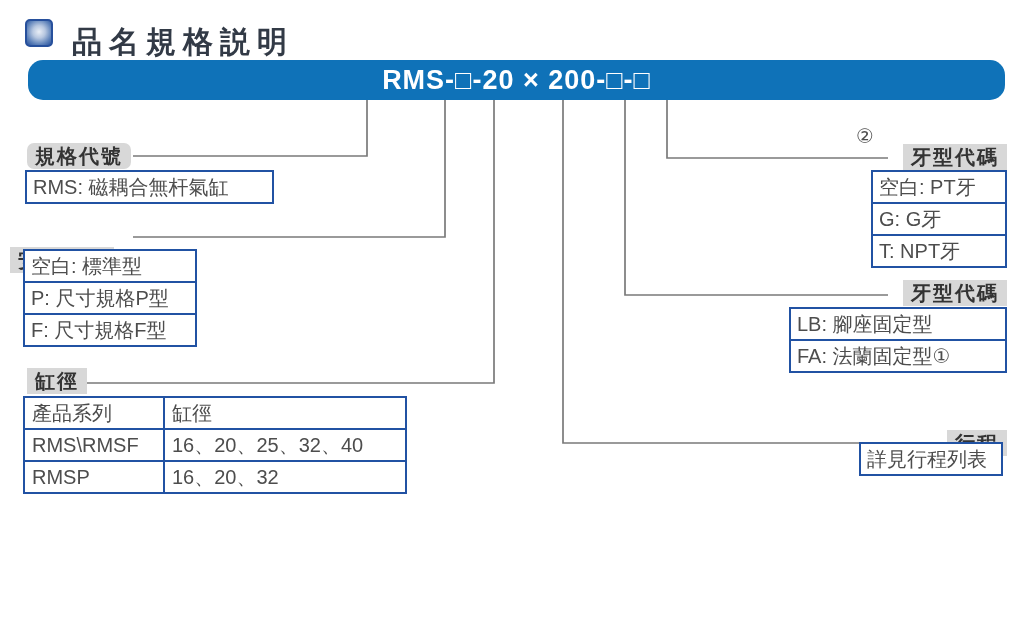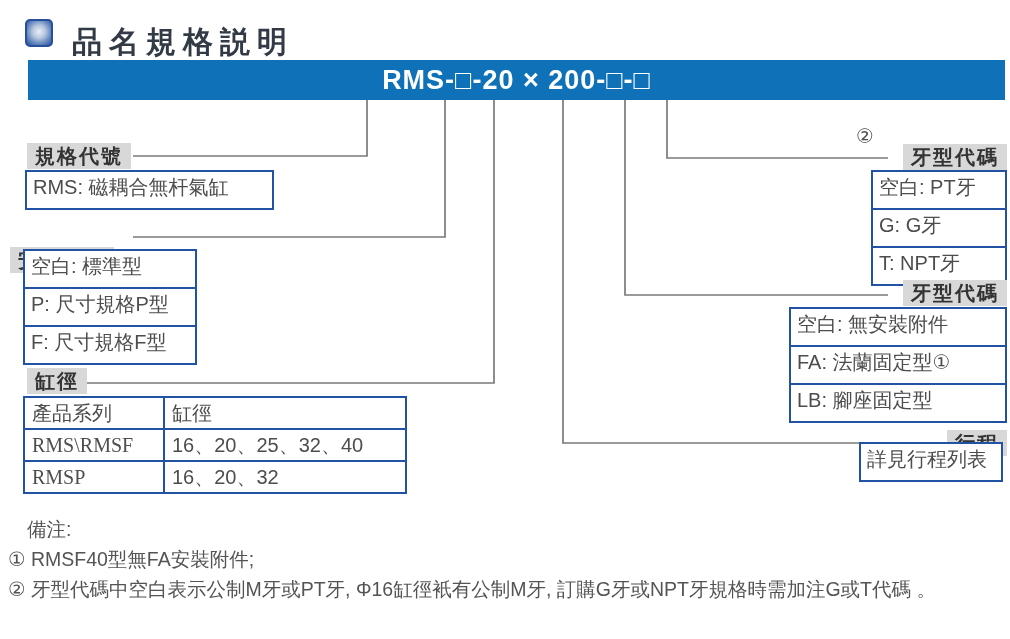--- a/index.html
+++ b/index.html
@@ -15,50 +15,50 @@
     border:2px solid #27509c; box-sizing:border-box;
   }
   .hdr-title {
     position:absolute; left:72px; top:10px; font-size:30px; font-weight:bold;
     color:#323a46; letter-spacing:7px; white-space:nowrap;margin-top:12px;
   }
   
   .banner {
     position:absolute; left:28px; top:60px; width:977px; height:40px;
     background:#0f72b8; color:#ffffff; font-size:27px; font-weight:bold;
-    letter-spacing:1px; text-align:center; line-height:40px; white-space:nowrap;
+    letter-spacing:1px; text-align:center; line-height:40px; white-space:nowrap;border-radius:15px;
   }
   
   .lines { position:absolute; left:0; top:0; }
   
   .tag {
     position:absolute; background:#d8d8d8; color:#333333; font-weight:bold;
     font-size:20px; line-height:24px; padding:1px 8px; letter-spacing:2px;
     white-space:nowrap;
   }
   
   .cbox {
     position:absolute; background:#ffffff; border:2px solid #2152a3;
     color:#4d4d4d; font-size:20px; box-sizing:content-box;
   }
   .cbox .row {
-    height:36px; line-height:30px; padding:0 6px; white-space:nowrap;
+    height:30px; line-height:30px; padding:0 6px; white-space:nowrap;
     border-top:2px solid #2152a3;
   }
   .cbox .row:first-child { border-top:none; }
   
   .btable {
     position:absolute; left:23px; top:396px; border-collapse:collapse;
     font-size:20px; color:#4d4d4d;
   }
   .btable td {
     border:2px solid #2152a3; height:30px; line-height:30px;
     padding:0 7px; white-space:nowrap; background:#ffffff;
   }
-  .btable td.c1 { width:124px;font-family:Liberation Serif, serif; }
+  .btable td.c1 { width:124px; }
   .btable td.c2 { width:226px; }
   .sup-num { position:absolute; font-size:20px; color:#4f4f4f; }
   
   .notes {
     position:absolute; left:8px; top:514px; width:1000px;
     font-size:19.5px; line-height:30px; color:#545454;
   }
   .nt-title { padding-left:19px; }
   .nt-item { padding-left:31px; text-indent:-31px; }
 </style>
@@ -74,21 +74,21 @@
 
   <svg class="lines" width="1010" height="510" viewBox="0 0 1010 510">
     <polyline points="367,100 367,156 133,156" fill="none" stroke="#7a7a7a" stroke-width="1.7"></polyline>
     <polyline points="445,100 445,237 133,237" fill="none" stroke="#7a7a7a" stroke-width="1.7"></polyline>
     <polyline points="494,100 494,383 84,383" fill="none" stroke="#7a7a7a" stroke-width="1.7"></polyline>
     <polyline points="563,100 563,443 930,443" fill="none" stroke="#7a7a7a" stroke-width="1.7"></polyline>
     <polyline points="625,100 625,295 888,295" fill="none" stroke="#7a7a7a" stroke-width="1.7"></polyline>
     <polyline points="667,100 667,158 888,158" fill="none" stroke="#7a7a7a" stroke-width="1.7"></polyline>
   </svg>
 
-  <div class="tag" style="left:27px; top:143px;">規格代號</div>
+  <div class="tag" style="left:27px; top:143px;border-radius:7px;">規格代號</div>
   <div class="cbox" style="left:25px; top:170px; width:245px;">
     <div class="row">RMS: 磁耦合無杆氣缸</div>
   </div>
 
   <div class="tag" style="left:10px; top:223px;margin-top:24px;">安裝型式</div>
   <div class="cbox" style="left:23px; top:249px; width:170px;">
     <div class="row">空白: 標準型</div>
     <div class="row">P: 尺寸規格P型</div>
     <div class="row">F: 尺寸規格F型</div>
   </div>
@@ -114,29 +114,23 @@
   <div class="sup-num" style="left:856px; top:124px;">②</div>
   <div class="tag" style="right:3px; top:144px;">牙型代碼</div>
   <div class="cbox" style="right:3px; top:170px; width:132px;">
     <div class="row">空白: PT牙</div>
     <div class="row">G: G牙</div>
     <div class="row">T: NPT牙</div>
   </div>
 
   <div class="tag" style="right:3px; top:280px;">牙型代碼</div>
   <div class="cbox" style="right:3px; top:307px; width:214px;">
-    <div class="row">空白: 無安裝附件</div>
+    <div class="row">LB: 腳座固定型</div>
     <div class="row">FA: 法蘭固定型①</div>
-    <div class="row">LB: 腳座固定型</div>
   </div>
 
   <div class="tag" style="right:3px; top:430px;">行程</div>
   <div class="cbox" style="right:7px; top:442px; width:140px;">
     <div class="row">詳見行程列表</div>
   </div>
 
-  <div class="notes">
-    <div class="nt-title">備注:</div>
-    <div class="nt-item">① RMSF40型無FA安裝附件;</div>
-    <div class="nt-item">② 牙型代碼中空白表示公制M牙或PT牙, Φ16缸徑衹有公制M牙, 訂購G牙或NPT牙規格時需加注G或T代碼 。</div>
-  </div>
 
 </div>
 
 </body></html>

